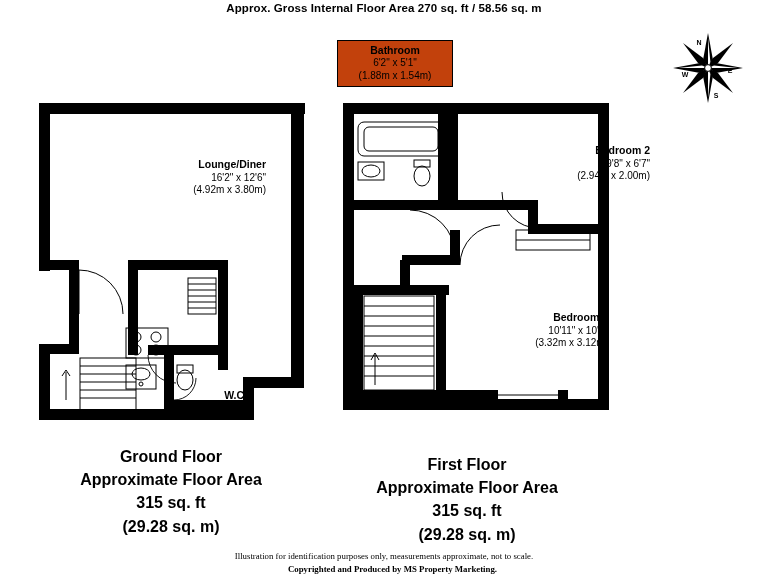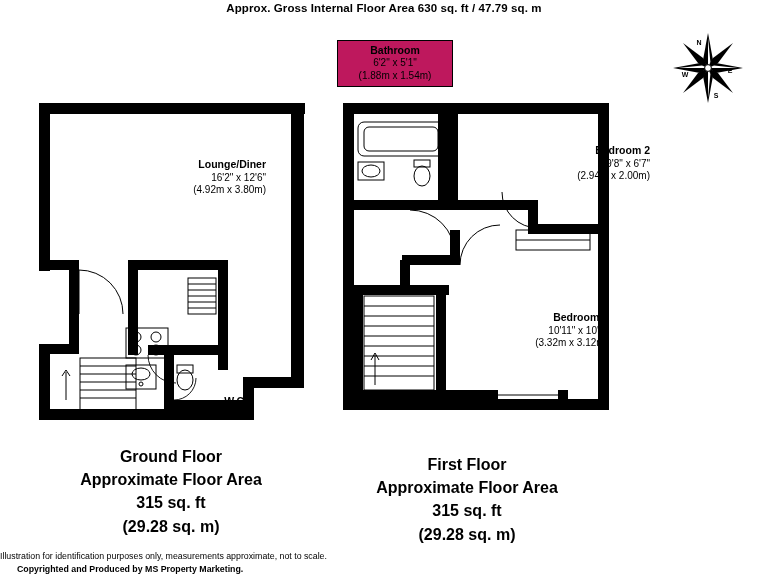--- a/index.html
+++ b/index.html
@@ -46,21 +46,21 @@
     margin-bottom: 1px;
   }
   .room-label .rdim { display: block; }
 
   
   #bathroom-callout {
     left: 337px;
     top: 40px;
     width: 110px;
     border: 1px solid #000;
-    background: #be185d;
+    background: #c2410c;
     text-align: center;
     padding: 3px 2px 4px 2px;
     font-size: 10px;
     line-height: 1.25;
     z-index: 40;
   }
   #bathroom-callout .rname { font-weight: bold; font-size: 10.5px; display:block; }
 
   
   .floor-caption {
@@ -69,37 +69,38 @@
     font-size: 16px;
     line-height: 1.45;
   }
   .floor-caption span { display: block; }
 
   
   #footer {
     left: 0;
     top: 550px;
     width: 768px;
-    text-align: left;
+    text-align: center;
     font-size: 8.8px;
     line-height: 1.45;
+    font-family: Liberation Serif, serif;
   }
   #footer .line2 { font-weight: bold; padding-left: 17px; }
 
   
   #compass { left: 672px; top: 32px; width: 72px; height: 72px; }
 
   svg { display: block; }
 </style>
 </head>
 <body>
 
 <div class="stage">
 
-  <div class="abs" id="header-title">Approx. Gross Internal Floor Area 630 sq. ft / 47.79 sq. m</div>
+  <div class="abs" id="header-title">Approx. Gross Internal Floor Area 270 sq. ft / 58.56 sq. m</div>
 
   <div class="abs" id="compass">
     <svg width="72" height="72" viewBox="0 0 72 72">
       <g>
 
         <polygon points="36,1 41,28 36,36 31,28" fill="#000"></polygon>
         <polygon points="36,71 41,44 36,36 31,44" fill="#000"></polygon>
         <polygon points="1,36 28,31 36,36 28,41" fill="#000"></polygon>
         <polygon points="71,36 44,31 36,36 44,41" fill="#000"></polygon>
         <polygon points="11,11 31,26 36,36 26,31" fill="#000"></polygon>
@@ -200,21 +201,21 @@
     </svg>
   </div>
 
   <div class="abs room-label" style="left:86px; top:158px; width:180px;">
     <span class="rname">Lounge/Diner</span>
     <span class="rdim">16'2" x 12'6"</span>
     <span class="rdim">(4.92m x 3.80m)</span>
   </div>
 
 
-  <div class="abs room-label" style="left:164px; top:389px; width:80px;margin-top:6px;">
+  <div class="abs room-label" style="left:164px; top:389px; width:80px;">
     <span class="rname">W.C</span>
   </div>
 
   <div class="abs" style="left:340px; top:100px; width:272px; height:325px;">
     <svg width="272" height="325" viewBox="0 0 272 325">
 
       <rect x="3" y="3" width="266" height="11" fill="#000"></rect>
       <rect x="3" y="3" width="11" height="307" fill="#000"></rect>
       <rect x="258" y="3" width="11" height="307" fill="#000"></rect>
       <rect x="3" y="299" width="266" height="11" fill="#000"></rect>

